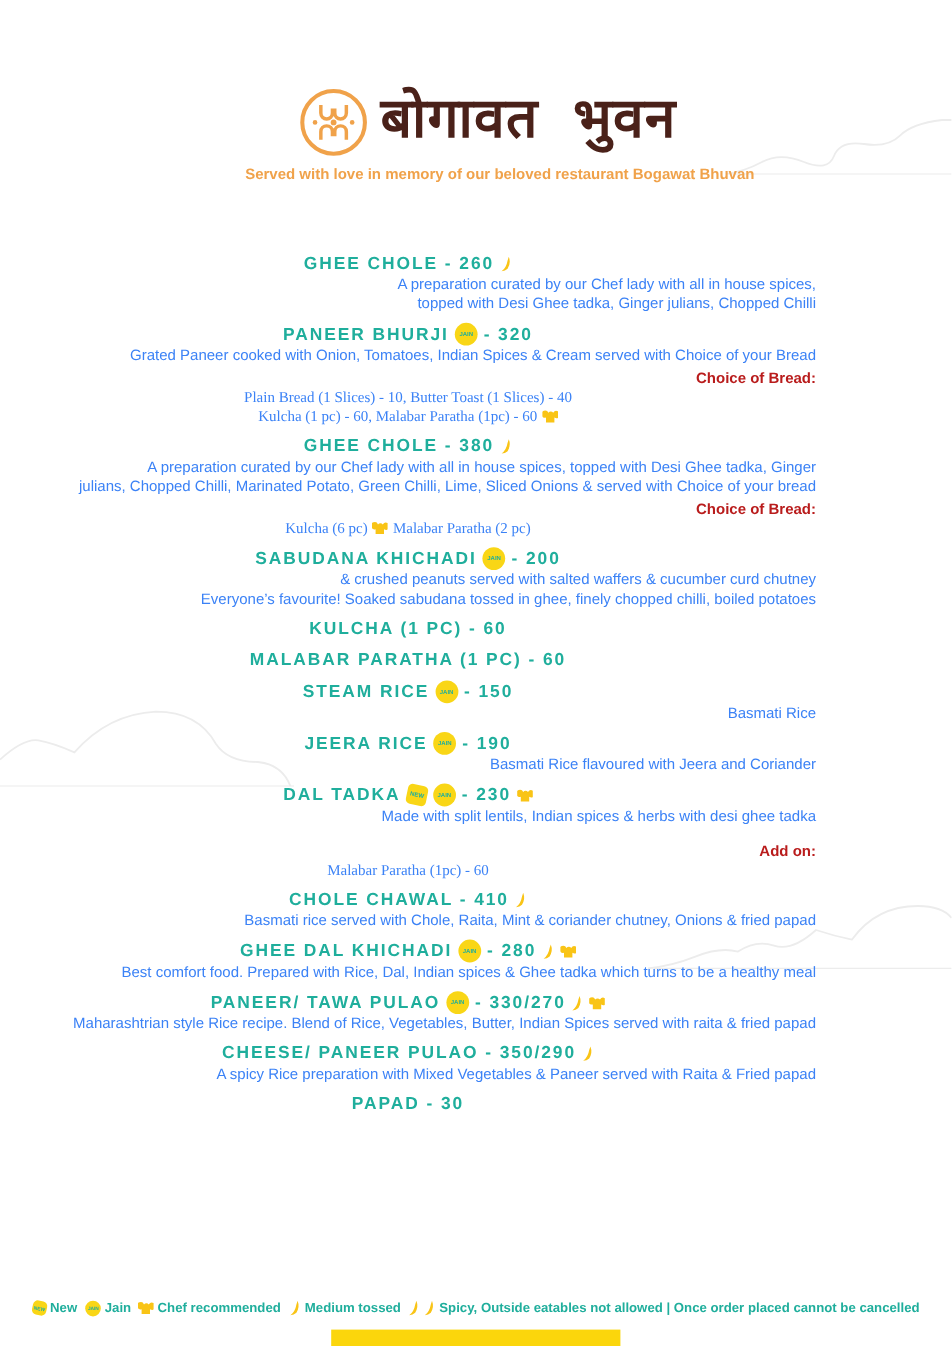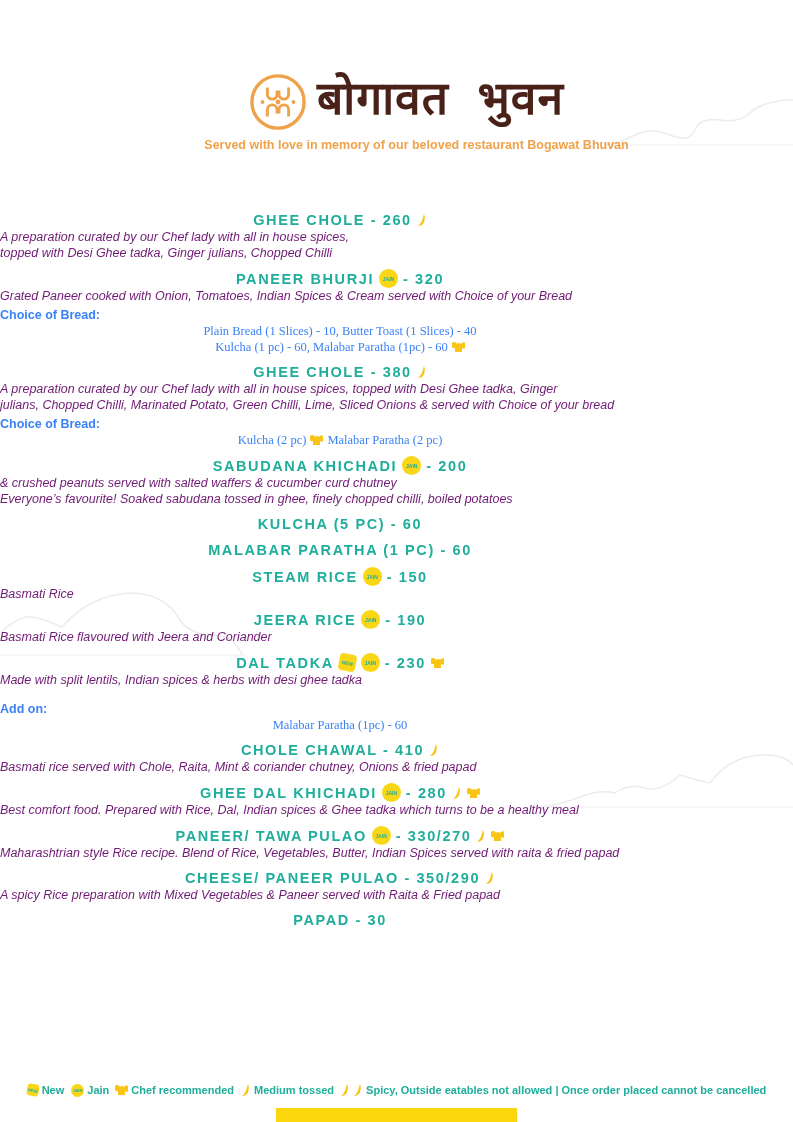--- a/index.html
+++ b/index.html
@@ -12,28 +12,28 @@
   .header { position: absolute; top: 72px; left: 0; width: 793px; text-align: center; }
   .brand { display: flex; align-items: center; justify-content: center; gap: 10px; margin-left: 20px; }
   .logo { width: 58px; height: 58px; }
   .brand-name {
     font-family: Liberation Mono, monospace; font-size: 46px; font-weight: bold;
     color: #4a2119; letter-spacing: 1px; line-height: 60px;
   }
   .tagline {
     margin-top: 6px; font-size: 12.5px; font-weight: bold; color: #f0a24a; padding-left: 40px;
   }
-  .menu { position: absolute; top: 211px; left: 0; width: 680px; text-align: left; }
+  .menu { position: absolute; top: 211px; left: 0; width: 680px; text-align: right; }
   .item { margin-bottom: 8px; }
   .title {
     color: #1fae9c; font-weight: bold; font-size: 14.5px; letter-spacing: 1.6px;
     line-height: 18px; display: flex; align-items: center; justify-content: center; gap: 5px;
   }
-  .desc { color: #701a75; font-size: 12.5px; line-height: 16px; font-style: italic; }
-  .sub-label { color: #3b82f6; font-size: 12.5px; font-weight: bold; line-height: 16px; margin-top: 3px; }
+  .desc { color: #3b82f6; font-size: 12.5px; line-height: 16px; }
+  .sub-label { color: #b91c1c; font-size: 12.5px; font-weight: bold; line-height: 16px; margin-top: 3px; }
   .teal-line { color: #3b82f6; font-size: 12.5px; line-height: 16px; display: flex; align-items: center; justify-content: center; gap: 4px; font-family: Liberation Serif, serif; }
   .badge {
     display: inline-flex; align-items: center; justify-content: center;
     width: 19px; height: 19px; border-radius: 50%; background: #f9d616;
     color: #1fae9c; font-size: 5px; font-weight: bold; letter-spacing: 0;
   }
   .badge.new { border-radius: 4px; transform: rotate(12deg); width: 17px; height: 17px; }
   .chili { display: inline-block; width: 10px; height: 14px; }
   .chef { display: inline-block; width: 13px; height: 12px; }
   .legend {
@@ -110,39 +110,39 @@
       <div class="title">
         <span>GHEE CHOLE - 380</span>
         <svg class="chili" viewBox="0 0 10 14">
           <path d="M7 1 Q9 6 6 11 Q4 13 1 13 Q5 10 6 4 Z" fill="#f9c416"></path>
         </svg>
       </div>
       <div class="desc">A preparation curated by our Chef lady with all in house spices, topped with Desi Ghee tadka, Ginger</div>
       <div class="desc">julians, Chopped Chilli, Marinated Potato, Green Chilli, Lime, Sliced Onions &amp; served with Choice of your bread</div>
       <div class="sub-label">Choice of Bread:</div>
       <div class="teal-line">
-        <span>Kulcha (2 pc)</span>
+        <span>Kulcha (6 pc)</span>
         <svg class="chef" viewBox="0 0 13 12">
           <path d="M3 11 V7 A3 3 0 1 1 5 3 A2.5 2.5 0 0 1 9 3 A3 3 0 1 1 10 7 V11 Z" fill="#f9c416"></path>
         </svg>
         <span>Malabar Paratha (2 pc)</span>
       </div>
     </div>
     <div class="item">
       <div class="title">
         <span>SABUDANA KHICHADI</span>
         <span class="badge">JAIN</span>
         <span>- 200</span>
       </div>
       <div class="desc">&amp; crushed peanuts served with salted waffers &amp; cucumber curd chutney</div>
       <div class="desc">Everyone’s favourite! Soaked sabudana tossed in ghee, finely chopped chilli, boiled potatoes</div>
     </div>
     <div class="item">
       <div class="title">
-        <span>KULCHA (5 PC) - 60</span>
+        <span>KULCHA (1 PC) - 60</span>
       </div>
     </div>
     <div class="item">
       <div class="title">
         <span>MALABAR PARATHA (1 PC) - 60</span>
       </div>
     </div>
     <div class="item">
       <div class="title">
         <span>STEAM RICE</span>

